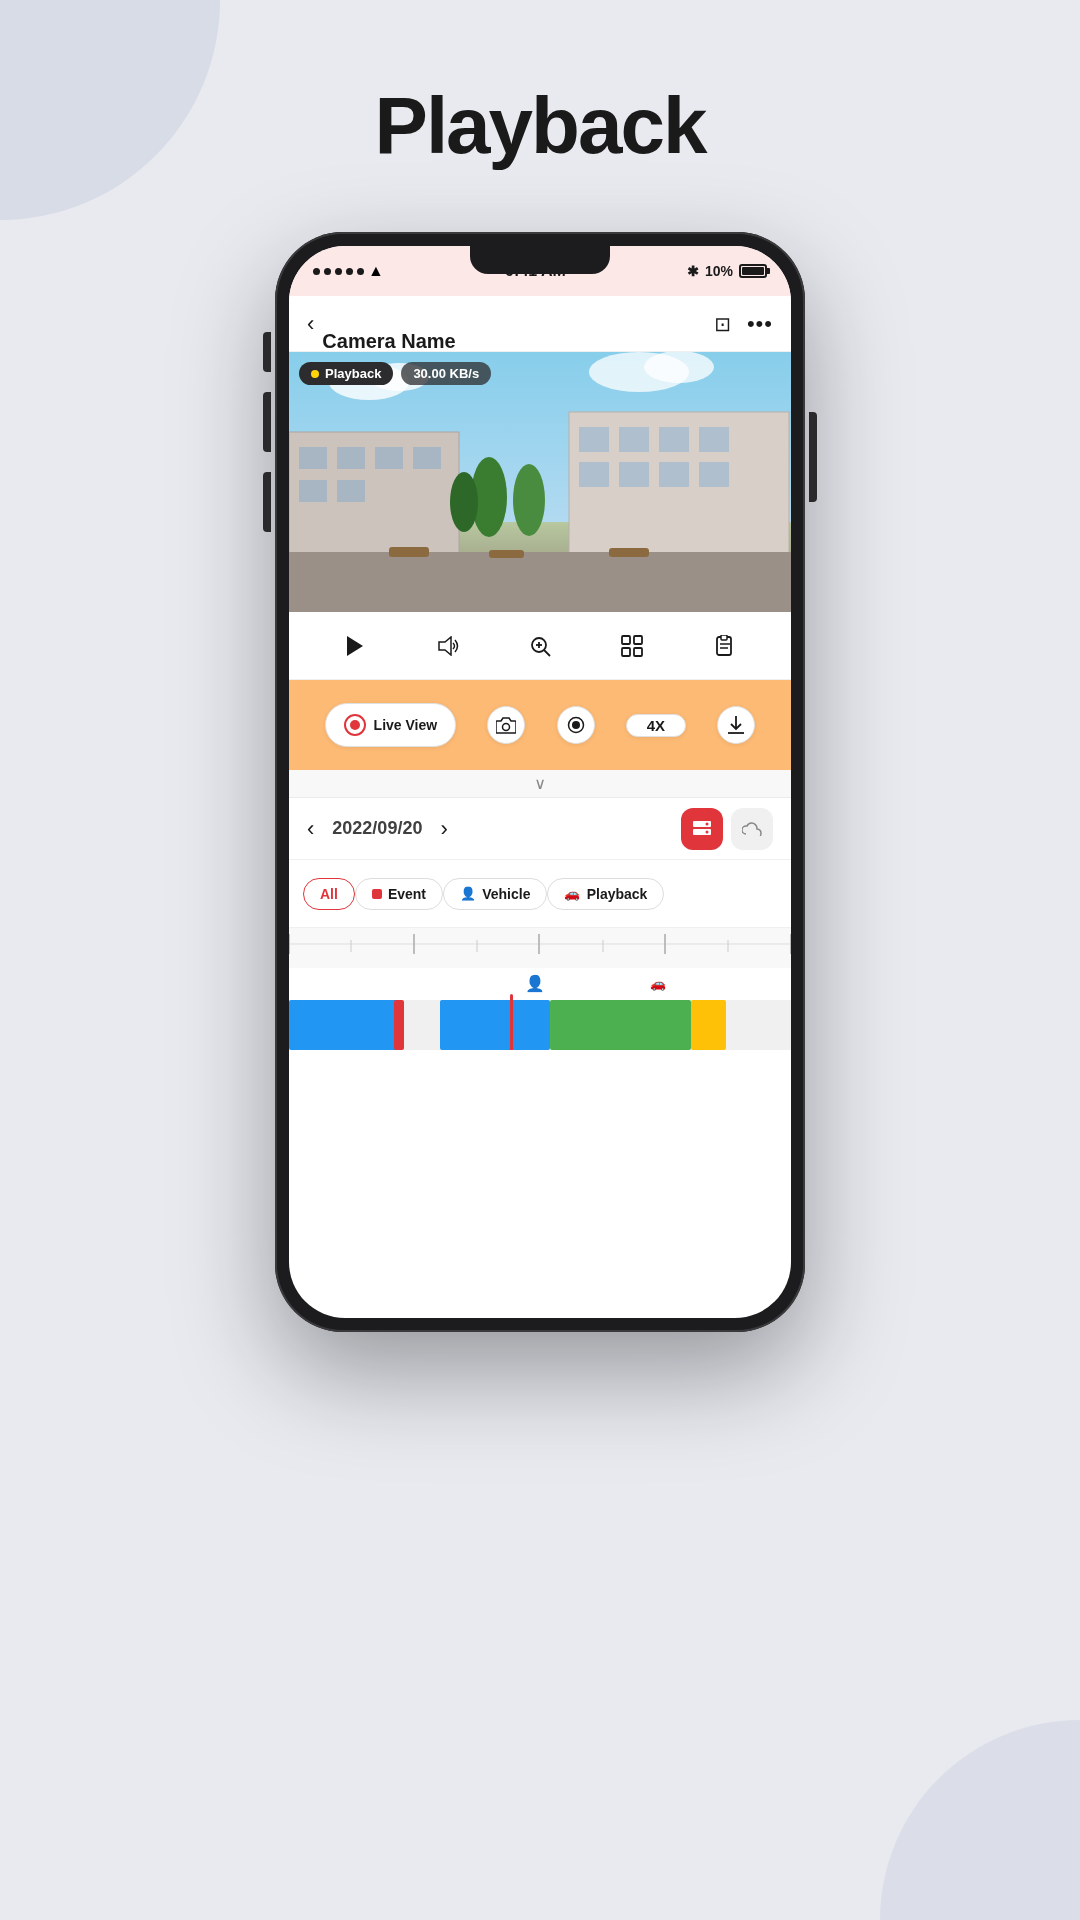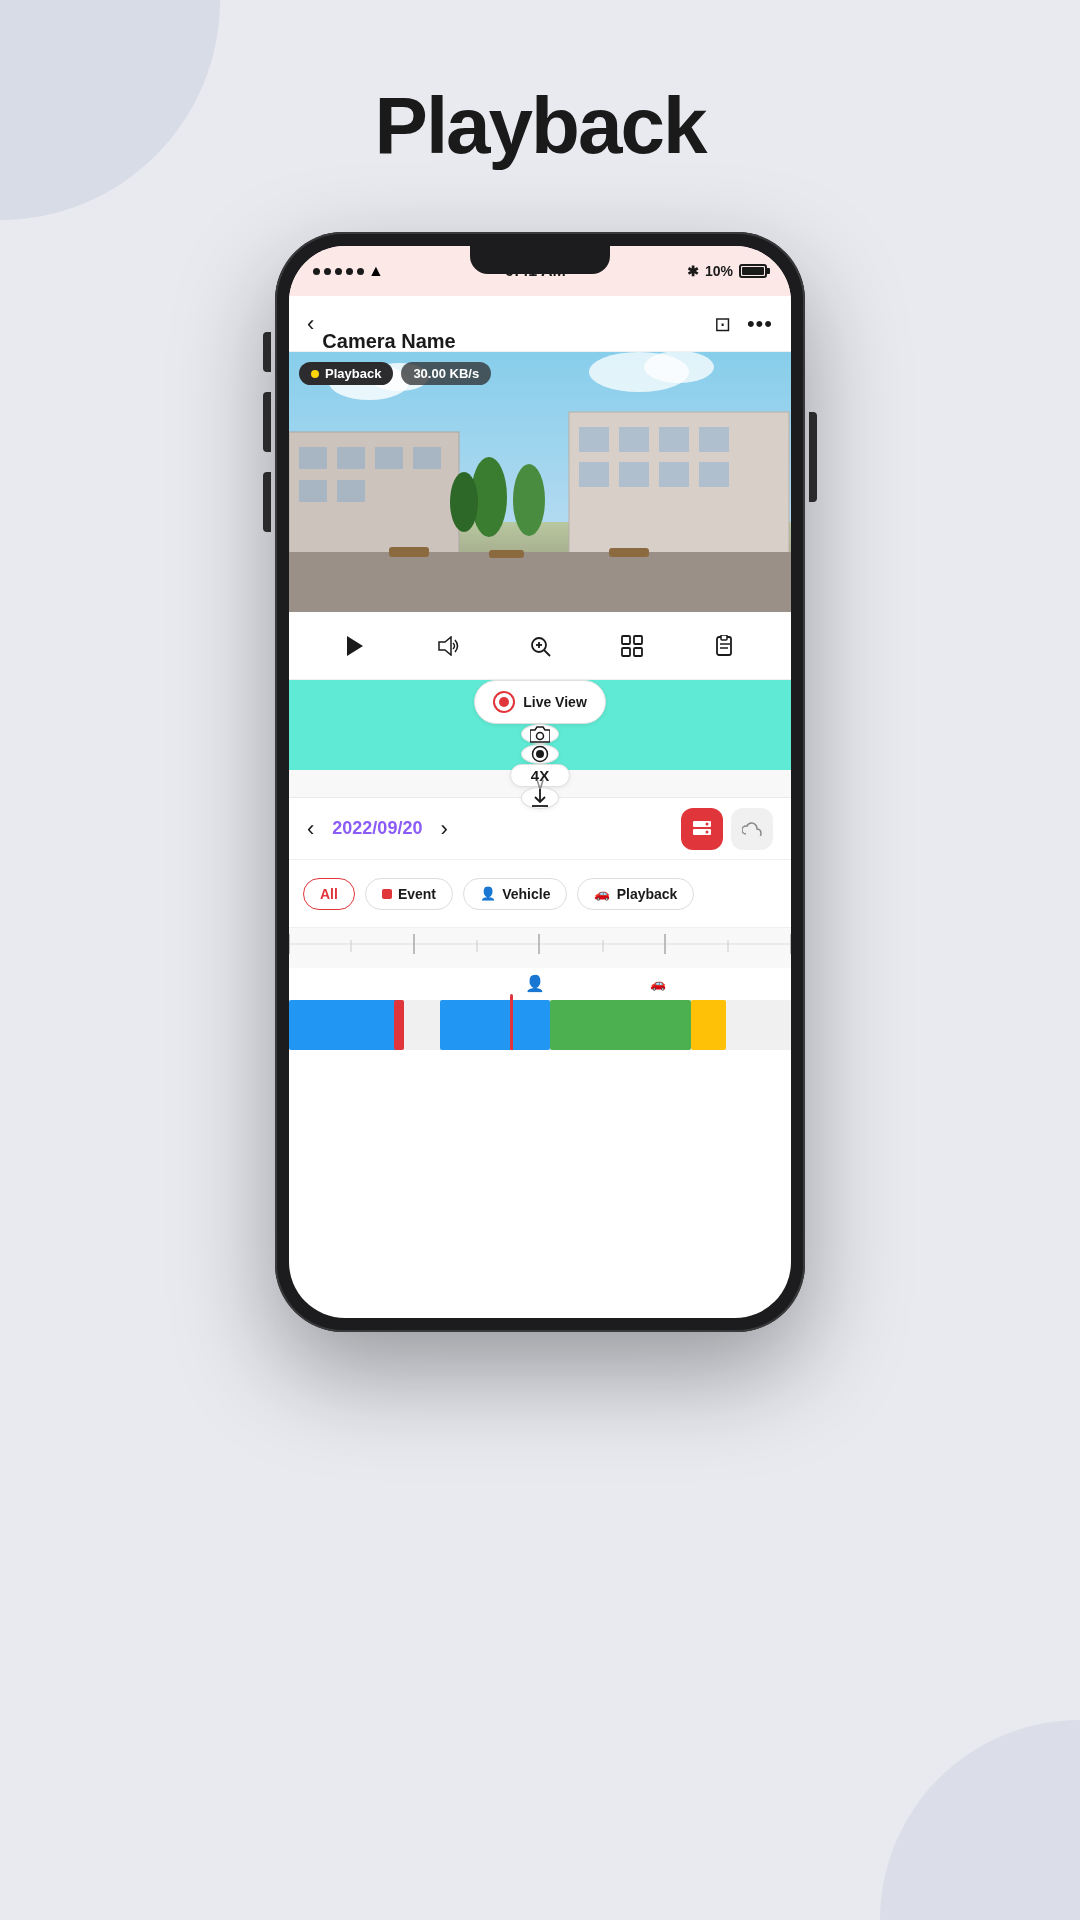--- a/index.html
+++ b/index.html
@@ -174,26 +174,25 @@
       width: 44px; height: 44px;
       display: flex; align-items: center; justify-content: center;
       cursor: pointer;
       color: #1a1a1a;
       font-size: 22px;
     }
 
     
     .action-row {
       height: 90px;
-      background: #5eead4;
+      background: #fdba74;
       display: flex;
       align-items: center;
       justify-content: space-around;
       padding: 0 20px;
-      flex-direction: column;
     }
     .action-btn {
       display: flex;
       align-items: center;
       justify-content: center;
       gap: 6px;
       background: #fff;
       border-radius: 30px;
       border: 1px solid #e0e0e0;
       padding: 2px 20px;
@@ -254,40 +253,39 @@
       height: 62px;
       background: #fff;
       display: flex;
       align-items: center;
       justify-content: space-between;
       padding: 0 18px;
       border-bottom: 1px solid #f0f0f0;
     }
     .date-nav { display: flex; align-items: center; gap: 18px; }
     .date-arrow { font-size: 22px; color: #1a1a1a; cursor: pointer; }
-    .date-text { font-size: 18px; font-weight: 600; color: #8b5cf6; }
+    .date-text { font-size: 18px; font-weight: 600; color: #404040; }
     .storage-btns { display: flex; gap: 8px; }
     .storage-btn {
       width: 42px; height: 42px;
       border-radius: 12px;
       display: flex; align-items: center; justify-content: center;
       font-size: 18px;
       cursor: pointer;
     }
     .storage-btn.active { background: #e0353a; color: #fff; }
     .storage-btn.inactive { background: #f0f0f0; color: #888; }
 
     
     .filter-row {
       height: 68px;
       background: #fff;
       display: flex;
       align-items: center;
       padding: 0 14px;
-      gap: 10px;
       border-bottom: 1px solid #f0f0f0;
     }
     .filter-chip {
       border-radius: 20px;
       padding: 7px 16px;
       font-size: 14px;
       font-weight: 600;
       cursor: pointer;
       display: flex;
       align-items: center;

